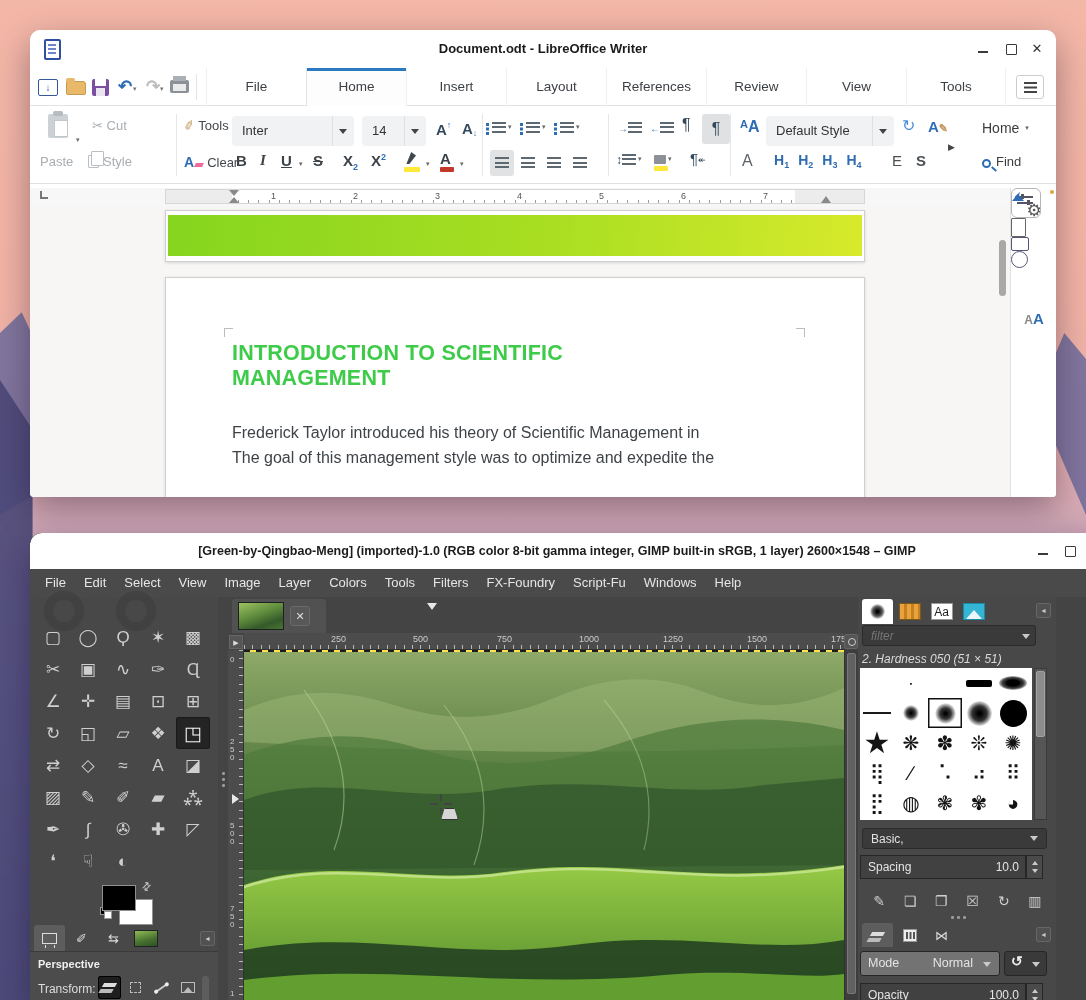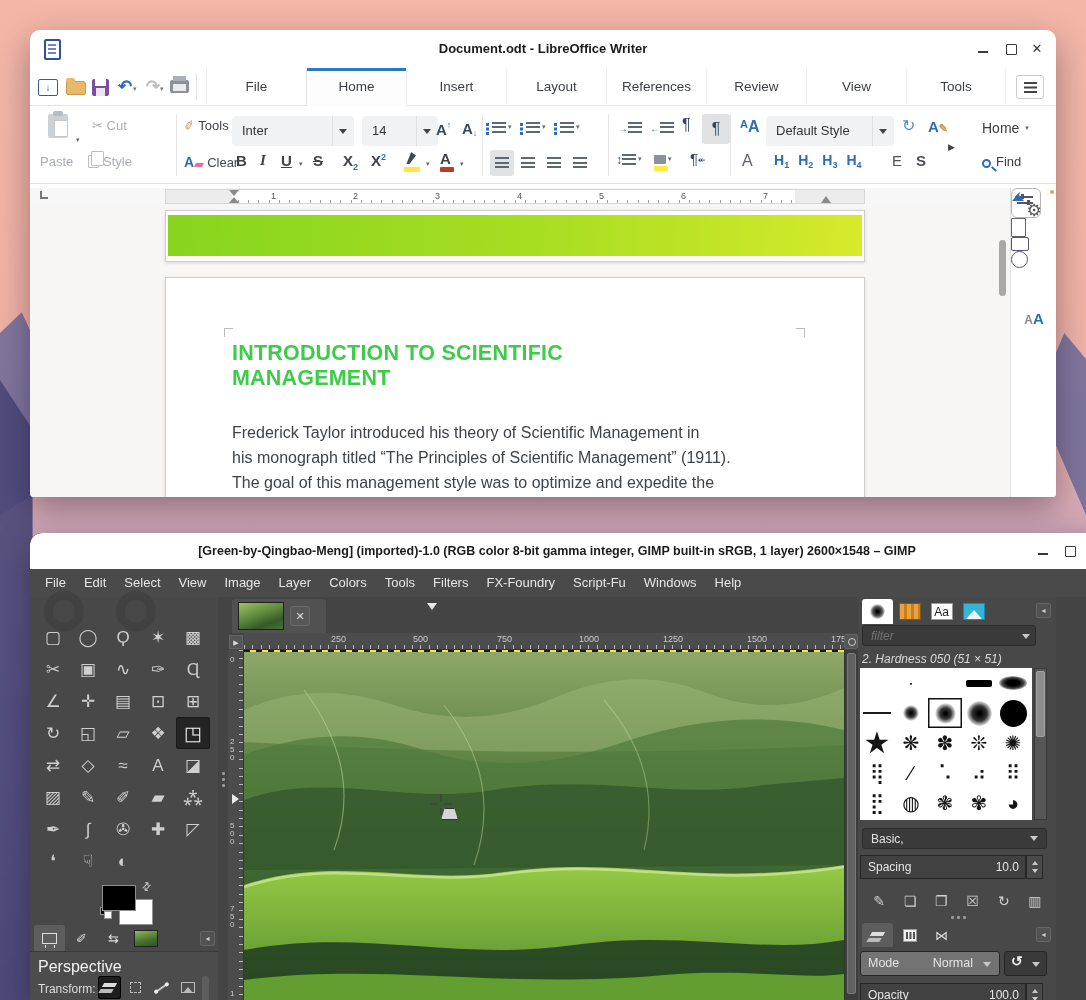--- a/index.html
+++ b/index.html
@@ -145,21 +145,21 @@
   .mini-sw::after { content:""; position:absolute; left:3px; top:3px; width:6px; height:6px; background:#fff; border:1px solid #999; }
   .dock-tabs { position:absolute; left:4px; top:328px; height:26px; }
   .dtab { position:absolute; top:0; width:31px; height:26px; display:flex; align-items:center; justify-content:center; border-radius:3px 3px 0 0; }
   .dtab.active { background:#5d5d5d; }
   .easel-ic { width:15px; height:11px; border:1.6px solid #ddd; position:relative; }
   .easel-ic::after { content:""; position:absolute; left:2px; bottom:-5px; width:8px; height:3px; border-left:1.5px solid #ddd; border-right:1.5px solid #ddd; }
   .dtab-glyph { font-size:13px; color:#ddd; }
   .dthumb { width:24px; height:17px; background:linear-gradient(165deg,#8fbb55 0%,#46702f 60%,#2d5226 100%); border:1px solid #222; }
   .side-arrow-btn { position:absolute; width:15px; height:15px; background:#515151; border:1px solid #666; border-radius:2px; color:#ccc; font-size:8px; line-height:14px; text-align:center; }
   .g-toolopts { position:absolute; left:0; top:354px; width:188px; bottom:0; background:#4c4c4c; border-top:1px solid #3a3a3a; }
-  .opt-title { position:absolute; left:8px; top:6px; font-size:16px; font-weight:normal; color:#f0f0f0; }
+  .opt-title { position:absolute; left:8px; top:6px; font-size:11px; font-weight:bold; color:#f0f0f0; }
   .opt-row-label { position:absolute; left:8px; top:30px; font-size:12px; color:#ddd; }
   .tbtn { position:absolute; top:24px; width:23px; height:23px; border-radius:3px; display:flex; align-items:center; justify-content:center; }
   .tbtn.selected { background:#1e1e1e; box-shadow:inset 0 0 0 1px #000; }
   .ic-layers { width:13px; height:4px; background:#ddd; transform:skewX(-30deg); box-shadow:0 6px 0 #bbb; margin-top:-5px; }
   .ic-selbox { width:11px; height:11px; border:1.4px dashed #bbb; }
   .ic-path { width:13px; height:2px; background:#ccc; transform:rotate(-35deg); position:relative; }
   .ic-path::before,.ic-path::after { content:""; position:absolute; width:4px; height:4px; background:#eee; border-radius:50%; top:-1px; }
   .ic-path::before{left:-2px} .ic-path::after{right:-2px}
   .ic-img { width:14px; height:11px; border:1.4px solid #bbb; position:relative; overflow:hidden; }
   .ic-img::after { content:""; position:absolute; left:1px; top:4px; border-left:5px solid transparent; border-right:5px solid transparent; border-bottom:6px solid #bbb; }
@@ -298,21 +298,21 @@
     <div class="tb dim" style="left:58px;top:48px;"><span class="ic-copy"></span><span>Style</span></div>
     <div class="tb-sep" style="left:146px;"></div>
 
     <div class="tb" style="left:154px;top:12px;"><span style="color:#c59a62;display:inline-block;transform:rotate(-15deg);">✐</span> <span>Tools</span></div>
     <div class="tb" style="left:154px;top:48px;"><span class="hblue">A</span><span style="display:inline-block;width:8px;height:4px;background:#ef6a9a;transform:skewX(-25deg);margin:0 4px 0 1px;"></span><span>Clear</span></div>
 
     <div class="combo" style="left:202px;top:10px;width:122px;">
       <span>Inter</span>
       <span class="cbtn"></span>
     </div>
-    <div class="combo" style="left:332px;top:10px;width:76px;">
+    <div class="combo" style="left:332px;top:10px;width:64px;">
       <span>14</span>
       <span class="cbtn"></span>
     </div>
     <div class="tb" style="left:406px;top:14px;font-weight:bold;color:#34495c;font-size:15px;"><span>A</span><span style="font-size:9px;vertical-align:7px;color:#2d6db5;">↑</span></div>
     <div class="tb" style="left:432px;top:14px;font-weight:bold;color:#34495c;font-size:15px;"><span>A</span><span style="font-size:9px;vertical-align:-2px;color:#2d6db5;">↓</span></div>
 
     <div class="tb fmt" style="left:206px;top:46px;">B</div>
     <div class="tb fmt" style="left:230px;top:46px;font-family:'Liberation Serif',serif;font-style:italic;">I</div>
     <div class="tb fmt" style="left:251px;top:46px;text-decoration:underline;">U</div>
     <div class="tb caret" style="left:267px;top:54px;">▾</div>
@@ -382,21 +382,20 @@
     <div class="page" id="page1">
       <div class="grad-block"></div>
     </div>
     <div class="page" id="page2">
       <div class="cropmark cm-l"></div>
       <div class="cropmark cm-r"></div>
       <div class="doc-heading">INTRODUCTION TO SCIENTIFIC MANAGEMENT</div>
       <div class="doc-par">
 
       <div class="line">Frederick Taylor introduced his theory of Scientific Management in</div>
-          <div class="line">his monograph titled “The Principles of Scientific Management” (1911).</div>
           <div class="line">The goal of this management style was to optimize and expedite the</div>
         </div>
     </div>
     <div class="w-scroll"></div>
   </div>
 
   <div class="w-sidebar">
     <div class="sb-ic sb-gear">⚙</div>
     <div class="sb-props"></div>
     <div class="sb-page"></div>

